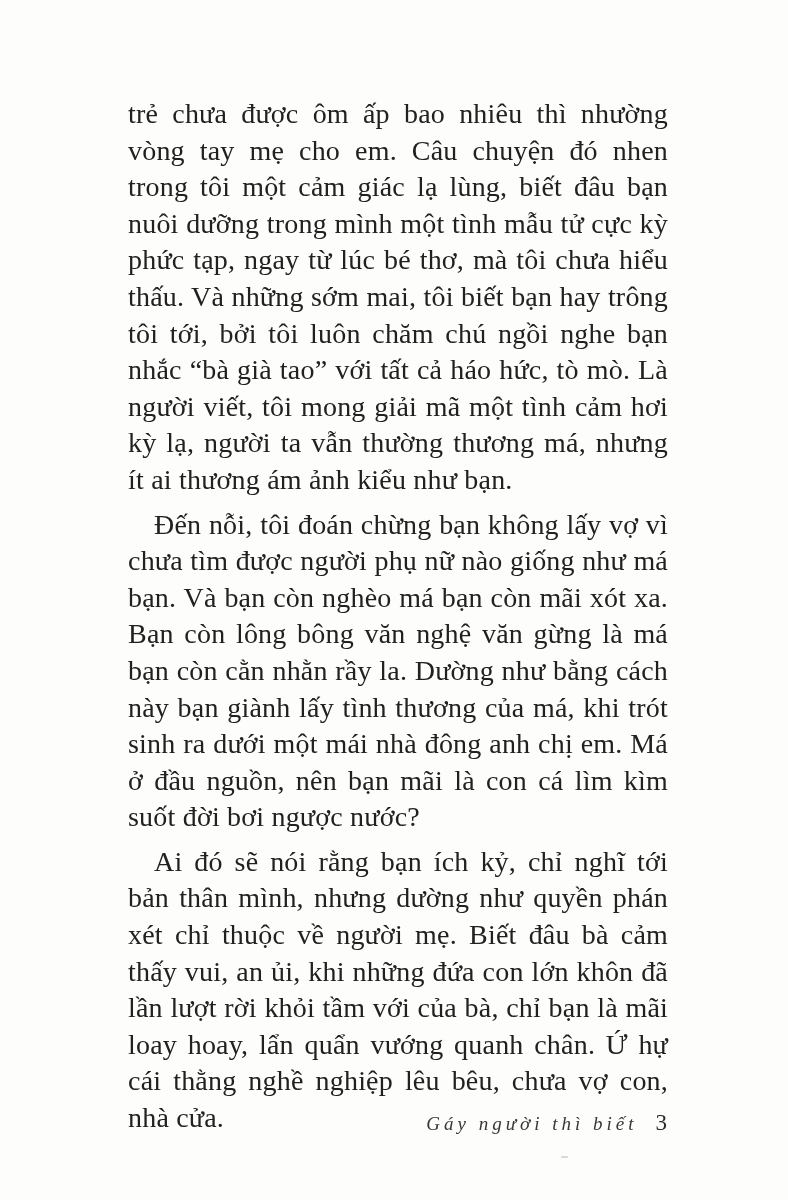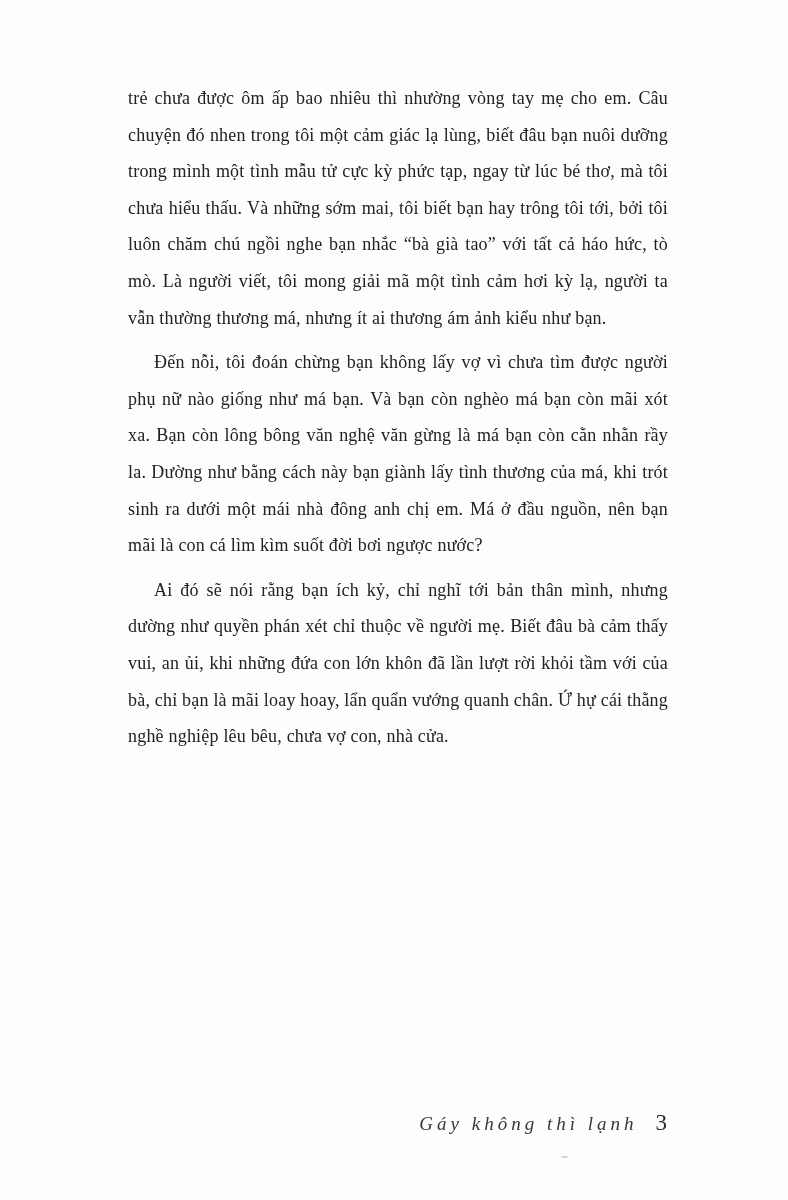--- a/index.html
+++ b/index.html
@@ -13,23 +13,23 @@
     height: 1200px;
     margin: 0 auto;
     background: #fdfdfc;
     overflow: hidden;
     font-family: "Liberation Serif", serif;
     color: #222120;
   }
   .text-block {
     position: absolute;
     left: 128px;
-    top: 80px;
+    top: 96px;
     width: 540px;
-    font-size: 18px;
+    font-size: 28px;
     line-height: 36.6px;
     text-align: justify;
     text-justify: inter-word;
     letter-spacing: 0.2px;
   }
   .para {
     margin: 0 0 8px 0;
     text-indent: 26px;
   }
   .para.continuation {
@@ -70,18 +70,18 @@
 
 <div class="page">
 
   <main class="text-block">
     <p class="para continuation">trẻ chưa được ôm ấp bao nhiêu thì nhường vòng tay mẹ cho em. Câu chuyện đó nhen trong tôi một cảm giác lạ lùng, biết đâu bạn nuôi dưỡng trong mình một tình mẫu tử cực kỳ phức tạp, ngay từ lúc bé thơ, mà tôi chưa hiểu thấu. Và những sớm mai, tôi biết bạn hay trông tôi tới, bởi tôi luôn chăm chú ngồi nghe bạn nhắc “bà già tao” với tất cả háo hức, tò mò. Là người viết, tôi mong giải mã một tình cảm hơi kỳ lạ, người ta vẫn thường thương má, nhưng ít ai thương ám ảnh kiểu như bạn.</p>
     <p class="para">Đến nỗi, tôi đoán chừng bạn không lấy vợ vì chưa tìm được người phụ nữ nào giống như má bạn. Và bạn còn nghèo má bạn còn mãi xót xa. Bạn còn lông bông văn nghệ văn gừng là má bạn còn cằn nhằn rầy la. Dường như bằng cách này bạn giành lấy tình thương của má, khi trót sinh ra dưới một mái nhà đông anh chị em. Má ở đầu nguồn, nên bạn mãi là con cá lìm kìm suốt đời bơi ngược nước?</p>
     <p class="para">Ai đó sẽ nói rằng bạn ích kỷ, chỉ nghĩ tới bản thân mình, nhưng dường như quyền phán xét chỉ thuộc về người mẹ. Biết đâu bà cảm thấy vui, an ủi, khi những đứa con lớn khôn đã lần lượt rời khỏi tầm với của bà, chỉ bạn là mãi loay hoay, lẩn quẩn vướng quanh chân. Ứ hự cái thằng nghề nghiệp lêu bêu, chưa vợ con, nhà cửa.</p>
   </main>
 
   <footer class="running-footer">
-    <span class="footer-title">Gáy không thì lạnh</span><span class="footer-pagenum">3</span>
+    <span class="footer-title">Gáy người thì biết</span><span class="footer-pagenum">3</span>
   </footer>
 
   <div class="scan-artifact"></div>
 
 </div>
 
 </body></html>

